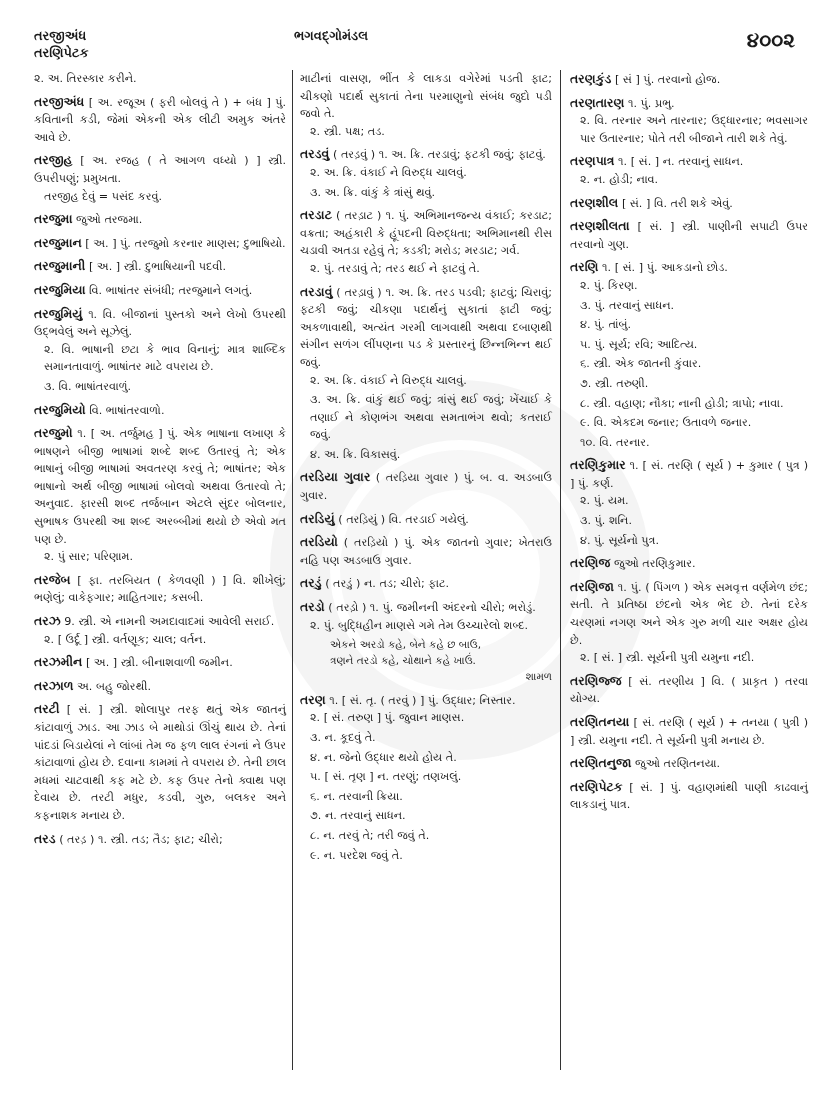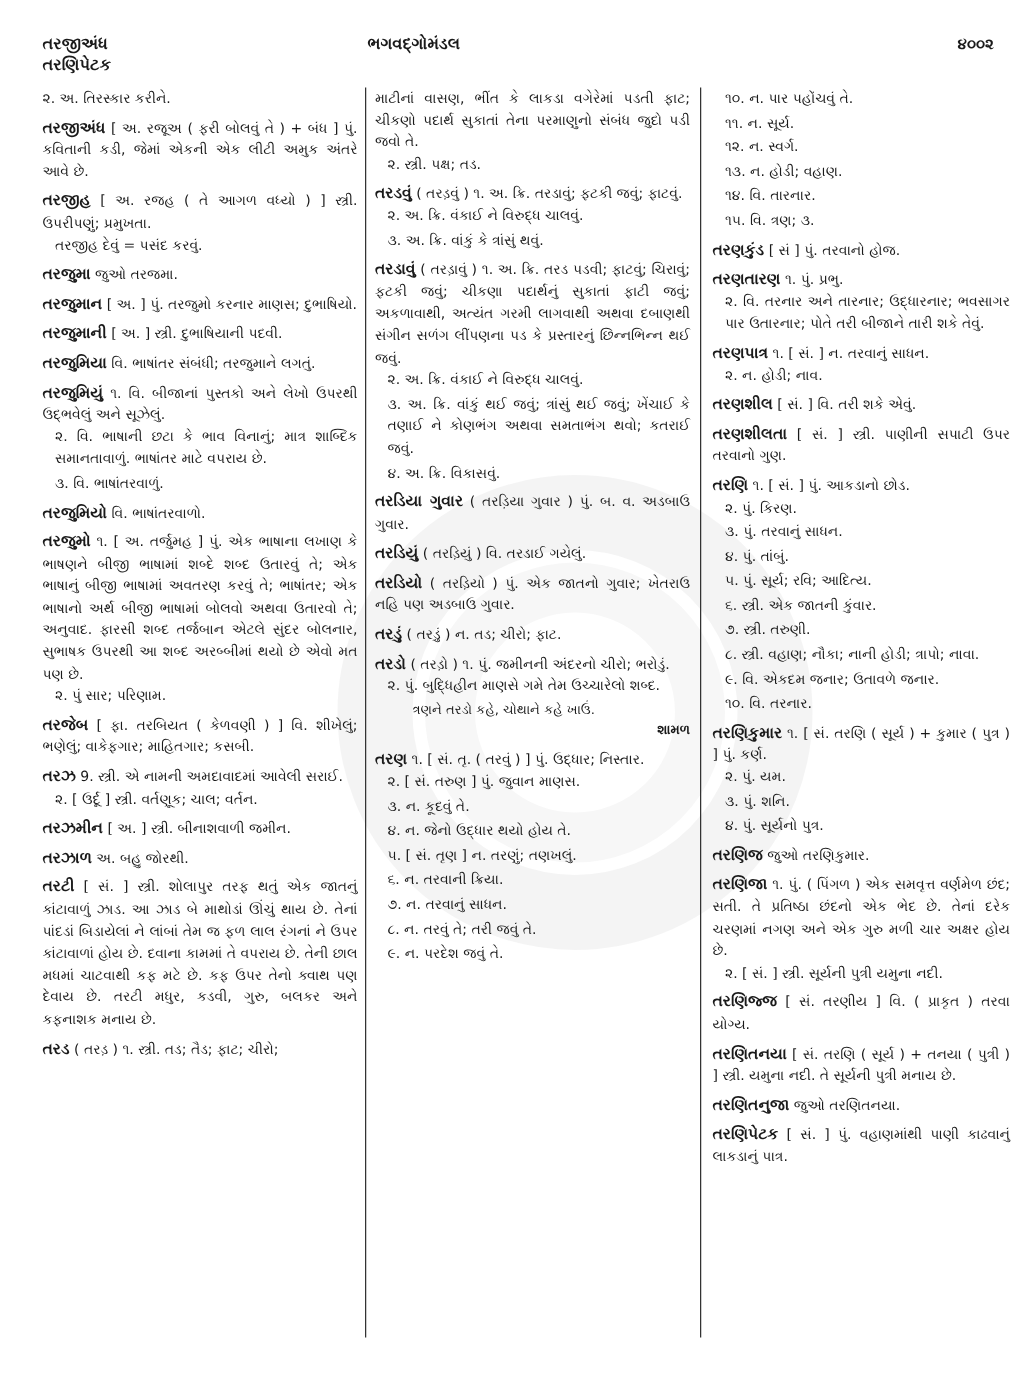--- a/index.html
+++ b/index.html
@@ -12,36 +12,36 @@
     border-radius: 50%; border: 60px solid #f0f0f0; box-sizing: border-box; opacity: .7;
   }
   .watermark2 {
     position: absolute; left: 340px; top: 450px; width: 240px; height: 240px;
     border-radius: 50%; border: 40px solid #f3f3f3; box-sizing: border-box; opacity: .7;
   }
   .header { position: absolute; top: 28px; left: 0; width: 825px; height: 20px; }
   .hw-left { position: absolute; left: 34px; top: 0; font-weight: bold; font-size: 13px; }
   .hw-left2 { position: absolute; left: 34px; top: 17px; font-weight: bold; font-size: 13px; }
   .title { position: absolute; left: 0; width: 662px; text-align: center; top: 0; font-size: 13px; font-weight: bold; }
-  .pageno { position: absolute; right: 30px; top: 0; font-size: 12px; font-weight: bold; }
+  .pageno { position: absolute; right: 30px; top: 0; font-size: 20px; font-weight: bold; }
   .col {
     position: absolute; top: 70px; font-size: 11.2px; line-height: 17.6px;
   }
   .c1 { left: 34px; width: 252px; }
   .c2 { left: 300px; width: 252px; }
   .c3 { left: 570px; width: 238px; }
   .rule { position: absolute; top: 70px; width: 1px; background: #333; }
   .r1 { left: 292px; height: 1000px; }
   .r2 { left: 560px; height: 1000px; }
   .entry { margin: 0 0 5px 0; text-align: justify; }
   .entry .hw { font-weight: bold; font-size: 12.5px; }
   .entry .body { }
   .sub { padding-left: 10px; margin: 0 0 2px 0; text-align: justify; }
   .quote { padding-left: 30px; font-size: 10.5px; line-height: 16px; }
-  .cite { text-align: right; font-weight: bold; font-size: 10.5px; margin-bottom: 4px; }
+  .cite { text-align: right; font-weight: normal; font-size: 10.5px; margin-bottom: 4px; }
 </style>
 </head>
 <body>
 
 <div class="watermark"></div>
 <div class="watermark2"></div>
 
 <div class="header">
   <span class="hw-left">તરજીઅંધ</span>
   <span class="hw-left2">તરણિપેટક</span>
@@ -66,37 +66,30 @@
     <div class="entry"><span class="hw">તરજેબ</span> <span class="body">[ ફા. તરબિયત ( કેળવણી ) ] વિ. શીખેલું; ભણેલું; વાકેફગાર; માહિતગાર; કસબી.</span></div>
     <div class="entry"><span class="hw">તરઝ</span> <span class="body">9. સ્ત્રી. એ નામની અમદાવાદમાં આવેલી સરાઈ.</span><div class="sub">૨. [ ઉર્દૂ ] સ્ત્રી. વર્તણૂક; ચાલ; વર્તન.</div></div>
     <div class="entry"><span class="hw">તરઝમીન</span> <span class="body">[ અ. ] સ્ત્રી. બીનાશવાળી જમીન.</span></div>
     <div class="entry"><span class="hw">તરઝાળ</span> <span class="body">અ. બહુ જોરથી.</span></div>
     <div class="entry"><span class="hw">તરટી</span> <span class="body">[ સં. ] સ્ત્રી. શોલાપુર તરફ થતું એક જાતનું કાંટાવાળું ઝાડ. આ ઝાડ બે માથોડાં ઊંચું થાય છે. તેનાં પાંદડાં બિડાયેલાં ને લાંબાં તેમ જ ફળ લાલ રંગનાં ને ઉપર કાંટાવાળાં હોય છે. દવાના કામમાં તે વપરાય છે. તેની છાલ મધમાં ચાટવાથી કફ મટે છે. કફ ઉપર તેનો ક્વાથ પણ દેવાય છે. તરટી મધુર, કડવી, ગુરુ, બલકર અને કફનાશક મનાય છે.</span></div>
     <div class="entry"><span class="hw">તરડ</span> <span class="body">( તરડ઼ ) ૧. સ્ત્રી. તડ; તૈડ; ફાટ; ચીરો;</span></div>
   </div>
 <div class="col c2">
     <div class="entry"><span class="body">માટીનાં વાસણ, ભીંત કે લાકડા વગેરેમાં પડતી ફાટ; ચીકણો પદાર્થ સુકાતાં તેના પરમાણુનો સંબંધ જુદો પડી જવો તે.</span><div class="sub">૨. સ્ત્રી. પક્ષ; તડ.</div></div>
     <div class="entry"><span class="hw">તરડવું</span> <span class="body">( તરડ઼વું ) ૧. અ. ક્રિ. તરડાવું; ફટકી જવું; ફાટવું.</span><div class="sub">૨. અ. ક્રિ. વંકાઈ ને વિરુદ્ધ ચાલવું.</div><div class="sub">૩. અ. ક્રિ. વાંકું કે ત્રાંસું થવું.</div></div>
+    <div class="entry"><span class="hw">તરડાટ</span> <span class="body">( તરડ઼ાટ ) ૧. પું. અભિમાનજન્ય વંકાઈ; કરડાટ; વક્રતા; અહંકારી કે હૂંપદની વિરુદ્ધતા; અભિમાનથી રીસ ચડાવી અતડા રહેવું તે; કડકી; મરોડ; મરડાટ; ગર્વ.</span><div class="sub">૨. પું. તરડાવું તે; તરડ થઈ ને ફાટવું તે.</div></div>
     <div class="entry"><span class="hw">તરડાવું</span> <span class="body">( તરડ઼ાવું ) ૧. અ. ક્રિ. તરડ પડવી; ફાટવું; ચિરાવું; ફટકી જવું; ચીકણા પદાર્થનું સુકાતાં ફાટી જવું; અકળાવાથી, અત્યંત ગરમી લાગવાથી અથવા દબાણથી સંગીન સળંગ લીંપણના પડ કે પ્રસ્તારનું છિન્નભિન્ન થઈ જવું.</span><div class="sub">૨. અ. ક્રિ. વંકાઈ ને વિરુદ્ધ ચાલવું.</div><div class="sub">૩. અ. ક્રિ. વાંકું થઈ જવું; ત્રાંસું થઈ જવું; ખેંચાઈ કે તણાઈ ને કોણભંગ અથવા સમતાભંગ થવો; કતરાઈ જવું.</div><div class="sub">૪. અ. ક્રિ. વિકાસવું.</div></div>
     <div class="entry"><span class="hw">તરડિયા ગુવાર</span> <span class="body">( તરડ઼િયા ગુવાર ) પું. બ. વ. અડબાઉ ગુવાર.</span></div>
     <div class="entry"><span class="hw">તરડિયું</span> <span class="body">( તરડ઼િયું ) વિ. તરડાઈ ગયેલું.</span></div>
     <div class="entry"><span class="hw">તરડિયો</span> <span class="body">( તરડ઼િયો ) પું. એક જાતનો ગુવાર; ખેતરાઉ નહિ પણ અડબાઉ ગુવાર.</span></div>
     <div class="entry"><span class="hw">તરડું</span> <span class="body">( તરડ઼ું ) ન. તડ; ચીરો; ફાટ.</span></div>
-    <div class="entry"><span class="hw">તરડો</span> <span class="body">( તરડ઼ો ) ૧. પું. જમીનની અંદરનો ચીરો; ભરોડું.</span><div class="sub">૨. પું. બુદ્ધિહીન માણસે ગમે તેમ ઉચ્ચારેલો શબ્દ.</div><div class="quote">ત્રણને તરડો કહે, ચોથાને કહે ખાઉં.</div><div class="cite">શામળ</div></div>
+    <div class="entry"><span class="hw">તરડો</span> <span class="body">( તરડ઼ો ) ૧. પું. જમીનની અંદરનો ચીરો; ભરોડું.</span><div class="sub">૨. પું. બુદ્ધિહીન માણસે ગમે તેમ ઉચ્ચારેલો શબ્દ.</div><div class="quote">એકને અરડો કહે, બેને કહે છ બાઉ,</div><div class="quote">ત્રણને તરડો કહે, ચોથાને કહે ખાઉં.</div><div class="cite">શામળ</div></div>
     <div class="entry"><span class="hw">તરણ</span> <span class="body">૧. [ સં. તૃ. ( તરવું ) ] પું. ઉદ્ધાર; નિસ્તાર.</span><div class="sub">૨. [ સં. તરુણ ] પું. જુવાન માણસ.</div><div class="sub">૩. ન. કૂદવું તે.</div><div class="sub">૪. ન. જેનો ઉદ્ધાર થયો હોય તે.</div><div class="sub">૫. [ સં. તૃણ ] ન. તરણું; તણખલું.</div><div class="sub">૬. ન. તરવાની ક્રિયા.</div><div class="sub">૭. ન. તરવાનું સાધન.</div><div class="sub">૮. ન. તરવું તે; તરી જવું તે.</div><div class="sub">૯. ન. પરદેશ જવું તે.</div></div>
   </div>
 <div class="col c3">
-    <div class="entry">
-      <div class="sub">૧૦. ન. પાર પહોંચવું તે.</div>
-      <div class="sub">૧૧. ન. સૂર્ય.</div>
-      <div class="sub">૧૨. ન. સ્વર્ગ.</div>
-      <div class="sub">૧૩. ન. હોડી; વહાણ.</div>
-      <div class="sub">૧૪. વિ. તારનાર.</div>
-      <div class="sub">૧૫. વિ. ત્રણ; ૩.</div>
-    </div>
     <div class="entry"><span class="hw">તરણકુંડ</span> <span class="body">[ સં ] પું. તરવાનો હોજ.</span></div>
     <div class="entry"><span class="hw">તરણતારણ</span> <span class="body">૧. પું. પ્રભુ.</span><div class="sub">૨. વિ. તરનાર અને તારનાર; ઉદ્ધારનાર; ભવસાગર પાર ઉતારનાર; પોતે તરી બીજાને તારી શકે તેવું.</div></div>
     <div class="entry"><span class="hw">તરણપાત્ર</span> <span class="body">૧. [ સં. ] ન. તરવાનું સાધન.</span><div class="sub">૨. ન. હોડી; નાવ.</div></div>
     <div class="entry"><span class="hw">તરણશીલ</span> <span class="body">[ સં. ] વિ. તરી શકે એવું.</span></div>
     <div class="entry"><span class="hw">તરણશીલતા</span> <span class="body">[ સં. ] સ્ત્રી. પાણીની સપાટી ઉપર તરવાનો ગુણ.</span></div>
     <div class="entry"><span class="hw">તરણિ</span> <span class="body">૧. [ સં. ] પું. આકડાનો છોડ.</span><div class="sub">૨. પું. કિરણ.</div><div class="sub">૩. પું. તરવાનું સાધન.</div><div class="sub">૪. પું. તાંબું.</div><div class="sub">૫. પું. સૂર્ય; રવિ; આદિત્ય.</div><div class="sub">૬. સ્ત્રી. એક જાતની કુંવાર.</div><div class="sub">૭. સ્ત્રી. તરુણી.</div><div class="sub">૮. સ્ત્રી. વહાણ; નૌકા; નાની હોડી; ત્રાપો; નાવા.</div><div class="sub">૯. વિ. એકદમ જનાર; ઉતાવળે જનાર.</div><div class="sub">૧૦. વિ. તરનાર.</div></div>
     <div class="entry"><span class="hw">તરણિકુમાર</span> <span class="body">૧. [ સં. તરણિ ( સૂર્ય ) + કુમાર ( પુત્ર ) ] પું. કર્ણ.</span><div class="sub">૨. પું. યમ.</div><div class="sub">૩. પું. શનિ.</div><div class="sub">૪. પું. સૂર્યનો પુત્ર.</div></div>
     <div class="entry"><span class="hw">તરણિજ</span> <span class="body">જુઓ તરણિકુમાર.</span></div>
     <div class="entry"><span class="hw">તરણિજા</span> <span class="body">૧. પું. ( પિંગળ ) એક સમવૃત્ત વર્ણમેળ છંદ; સતી. તે પ્રતિષ્ઠા છંદનો એક ભેદ છે. તેનાં દરેક ચરણમાં નગણ અને એક ગુરુ મળી ચાર અક્ષર હોય છે.</span><div class="sub">૨. [ સં. ] સ્ત્રી. સૂર્યની પુત્રી યમુના નદી.</div></div>
     <div class="entry"><span class="hw">તરણિજ્જ</span> <span class="body">[ સં. તરણીય ] વિ. ( પ્રાકૃત ) તરવા યોગ્ય.</span></div>

